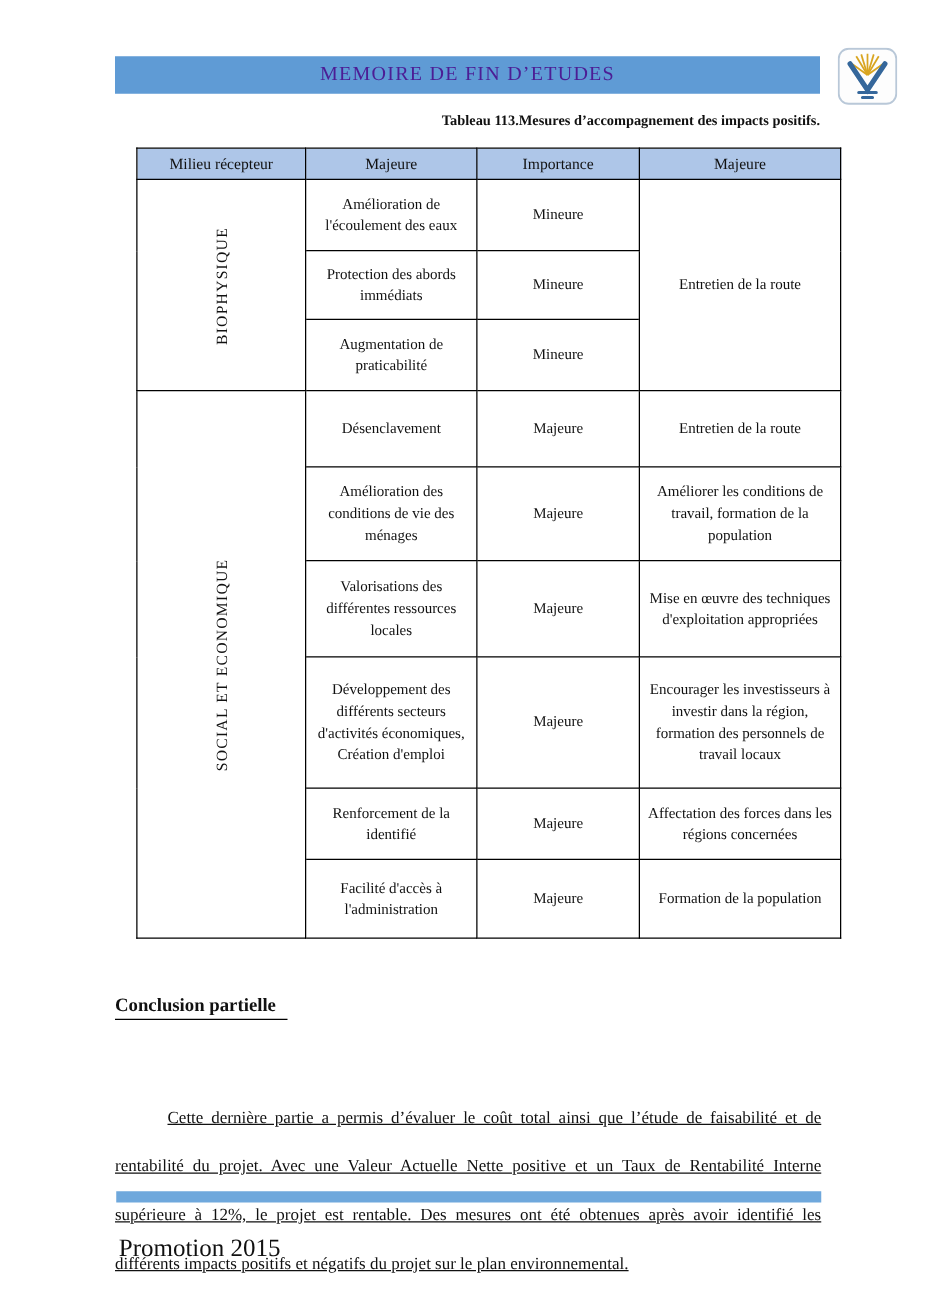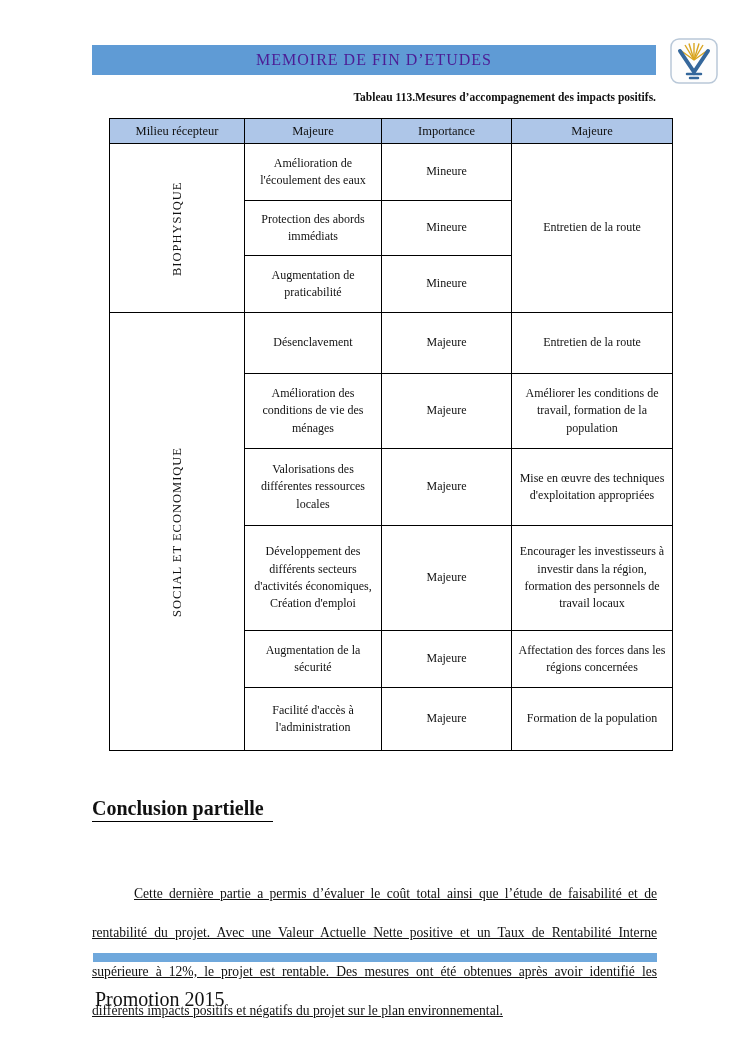--- a/index.html
+++ b/index.html
@@ -17,21 +17,21 @@
 
   table.impacts{position:absolute;left:93px;top:118px;width:563px;border-collapse:collapse;
                 table-layout:fixed;font-size:12px;margin-left:16px;}
   table.impacts td,table.impacts th{border:1px solid #000;text-align:center;vertical-align:middle;
                 padding:2px 6px;line-height:1.45;font-weight:normal;word-wrap:break-word;}
   table.impacts th{background:#aec6e8;height:20px;font-size:12.5px;}
   col.c1{width:135px;} col.c2{width:137px;} col.c3{width:130px;} col.c4{width:161px;}
   td.vert{writing-mode:vertical-rl;transform:rotate(180deg);letter-spacing:1px;
           font-size:12.5px;text-align:center;padding:4px 0;}
 
-  .conclusion-heading{position:absolute;left:92px;top:797px;font-size:20px;font-weight:bold;}
+  .conclusion-heading{position:absolute;left:92px;top:797px;font-size:15px;font-weight:bold;}
   .conclusion-heading span{display:inline-block;border-bottom:1.6px solid #000;padding-right:9px;padding-bottom:1px;}
 
   .body-par{position:absolute;left:92px;top:874px;width:565px;font-size:13.6px;
             line-height:39px;text-align:justify;text-indent:42px;text-decoration:underline;}
 
   .footer-rule{position:absolute;left:93px;top:953px;width:564px;height:9px;background:#6fa8dc;}
   .footer-row{position:absolute;left:93px;top:966px;width:560px;display:flex;
               justify-content:space-between;align-items:baseline;font-size:10.8px;}
   .promotion{position:absolute;left:95px;top:988px;font-size:20px;}
 </style>
@@ -108,21 +108,21 @@
       <td>Valorisations des différentes ressources locales</td>
       <td>Majeure</td>
       <td>Mise en œuvre des techniques d'exploitation appropriées</td>
     </tr>
     <tr style="height:105px">
       <td>Développement des différents secteurs d'activités économiques, Création d'emploi</td>
       <td>Majeure</td>
       <td>Encourager les investisseurs à investir dans la région, formation des personnels de travail locaux</td>
     </tr>
     <tr style="height:57px">
-      <td>Augmentation de la sécurité</td>
+      <td>Renforcement de la identifié</td>
       <td>Majeure</td>
       <td>Affectation des forces dans les régions concernées</td>
     </tr>
     <tr style="height:63px">
       <td>Facilité d'accès à l'administration</td>
       <td>Majeure</td>
       <td>Formation de la population</td>
     </tr>
   </tbody>
     </table>

